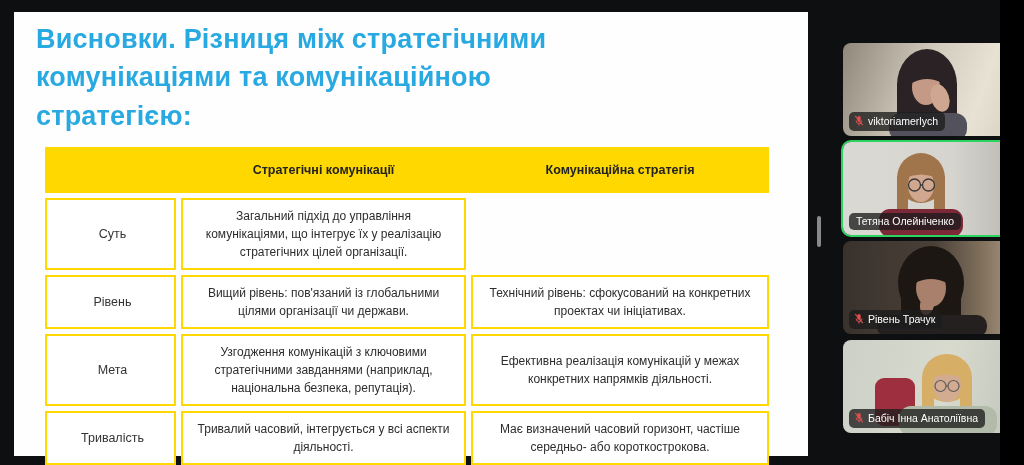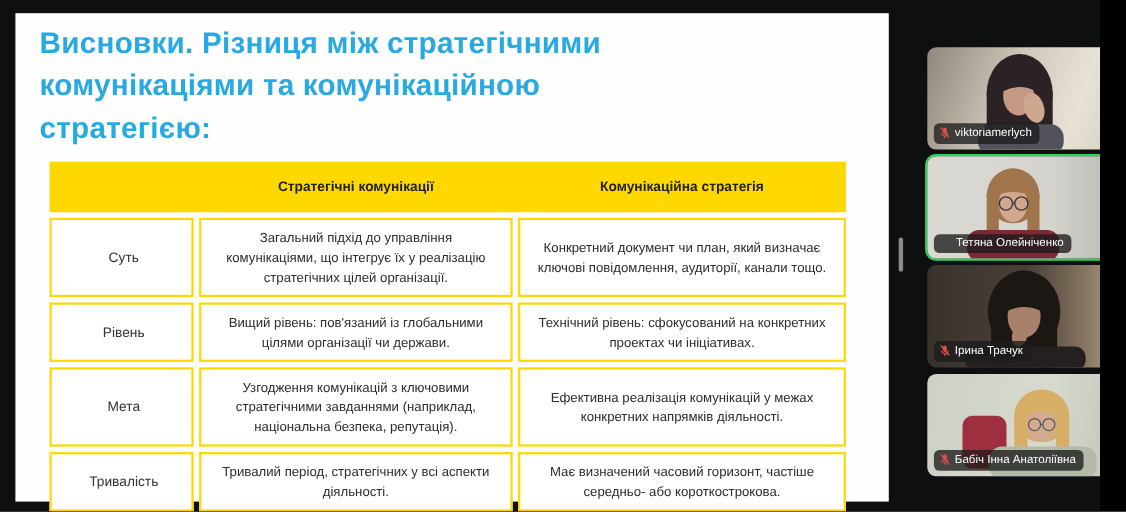--- a/index.html
+++ b/index.html
@@ -54,56 +54,55 @@
   .tile-2{background:linear-gradient(90deg,#dbd9d4 0%,#d6d4cf 65%,#bdbbb4 100%);}
   .tile-3{background:linear-gradient(90deg,#39322c 0%,#4a4038 55%,#84745f 85%,#a3927e 100%);}
   .tile-4{background:linear-gradient(100deg,#ccd0c6 0%,#d8dace 60%,#c4c8bc 100%);}
   .name-tag{
     position:absolute;left:6px;bottom:5px;max-width:150px;
     display:flex;align-items:center;gap:4px;
     background:rgba(28,28,28,.78);color:#fff;
     font-size:10.5px;line-height:1;padding:3px 7px 4px 5px;border-radius:5px;
     white-space:nowrap;
   }
-  .name-tag.nomic{padding-left:20px;}
+  .name-tag.nomic{padding-left:7px;}
   .mic{width:10px;height:12px;flex:0 0 auto;}
 </style>
 </head>
 <body>
 
 <div class="stage">
 
   <div class="slide">
     <h1 class="slide-title">Висновки. Різниця між стратегічними комунікаціями та комунікаційною стратегією:</h1>
 
     <div class="cmp-table">
       <div class="t-head">
         <div class="hcell"></div>
         <div class="hcell">Стратегічні комунікації</div>
         <div class="hcell">Комунікаційна стратегія</div>
       </div>
 
       <div class="t-row">
         <div class="t-cell lbl">Суть</div>
         <div class="t-cell">Загальний підхід до управління комунікаціями, що інтегрує їх у реалізацію стратегічних цілей організації.</div>
-        <div class="t-cell">Конкретний документ чи план, який визначає ключові повідомлення, аудиторії, канали тощо.</div>
       </div>
       <div class="t-row">
         <div class="t-cell lbl">Рівень</div>
         <div class="t-cell">Вищий рівень: пов'язаний із глобальними цілями організації чи держави.</div>
         <div class="t-cell">Технічний рівень: сфокусований на конкретних проектах чи ініціативах.</div>
       </div>
       <div class="t-row">
         <div class="t-cell lbl">Мета</div>
         <div class="t-cell">Узгодження комунікацій з ключовими стратегічними завданнями (наприклад, національна безпека, репутація).</div>
         <div class="t-cell">Ефективна реалізація комунікацій у межах конкретних напрямків діяльності.</div>
       </div>
       <div class="t-row">
         <div class="t-cell lbl">Тривалість</div>
-        <div class="t-cell">Тривалий період, стратегічних у всі аспекти діяльності.</div>
+        <div class="t-cell">Тривалий часовий, інтегрується у всі аспекти діяльності.</div>
         <div class="t-cell">Має визначений часовий горизонт, частіше середньо- або короткострокова.</div>
       </div>
     </div>
   </div>
 
   <div class="divider-handle"></div>
 
   <div class="videos">
 
     <div class="tile tile-1">
@@ -154,21 +153,21 @@
         <path d="M72 32 Q88 22 104 32 L104 42 Q88 34 72 42 Z" fill="#1d1713"></path>
         <ellipse cx="84" cy="64" rx="7" ry="10" fill="#a8806b" transform="rotate(12 84 64)"></ellipse>
       </svg>
       <div class="name-tag">
         <svg class="mic" viewBox="0 0 12 14">
           <rect x="4" y="1" width="4" height="7" rx="2" fill="#e04f4f"></rect>
           <path d="M2.5 6.5a3.5 3.5 0 0 0 7 0" stroke="#e04f4f" stroke-width="1.2" fill="none"></path>
           <line x1="6" y1="10" x2="6" y2="12.5" stroke="#e04f4f" stroke-width="1.2"></line>
           <line x1="1.5" y1="1" x2="10.5" y2="12" stroke="#e04f4f" stroke-width="1.4"></line>
         </svg>
-        <span>Ірина Трачук</span>
+        <span>Рівень Трачук</span>
       </div>
     </div>
 
     <div class="tile tile-4">
       <svg class="person" viewBox="0 0 167 93">
         <rect x="32" y="38" width="40" height="48" rx="9" fill="#9e2f3e"></rect>
         <ellipse cx="104" cy="38" rx="25" ry="24" fill="#d6ae66"></ellipse>
         <rect x="79" y="38" width="12" height="30" fill="#d6ae66"></rect>
         <rect x="117" y="38" width="12" height="30" fill="#d6ae66"></rect>
         <rect x="56" y="66" width="98" height="30" rx="12" fill="#b2baa9"></rect>

